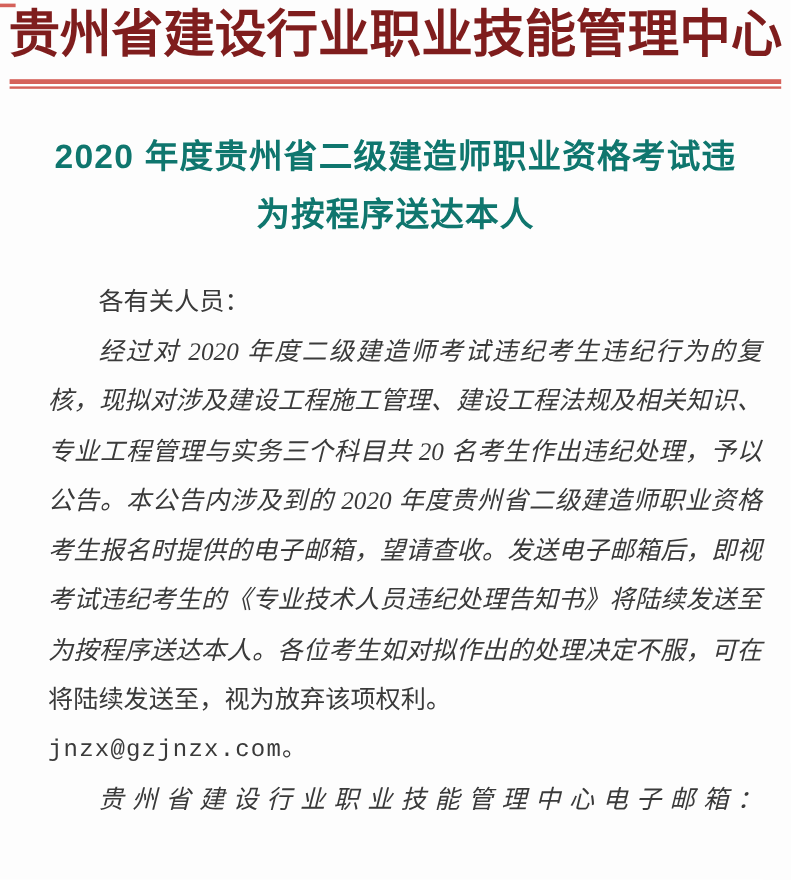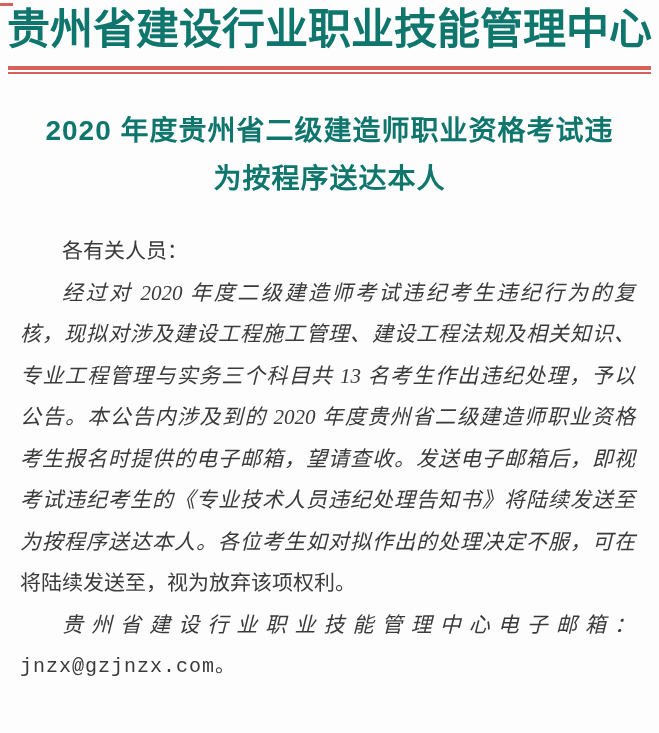--- a/index.html
+++ b/index.html
@@ -20,21 +20,21 @@
     background: #d5615a;
   }
   
   .letterhead-name {
     margin: 3px 0 0 0;
     text-align: center;
     font-size: 43px;
     line-height: 54px;
     font-weight: 700;
     letter-spacing: 0px;
-    color: #0f766e;
+    color: #7f1d1d;
     font-family: "Liberation Serif", serif;
   }
   
   .letterhead-rule {
     margin: 9px 8px 0 8px;
     height: 2px;
     background: #ffffff;
     border-top: 4px solid #d5615a;
     border-bottom: 2px solid #d5615a;
   }
@@ -44,21 +44,21 @@
     text-align: center;
     font-family: "Liberation Sans", sans-serif;
     font-weight: 700;
     font-size: 28px;
     line-height: 48px;
     letter-spacing: 1px;
     color: #0f766e;
   }
   
   .doc-body {
-    margin: 28px 24px 0 20px;
+    margin: 28px 24px 0 40px;
     font-size: 21px;
     line-height: 41.5px;
     color: #3a3a3a;
   }
   .line { white-space: normal; }
   .line.just {
     text-align: justify;
     text-align-last: justify;
     text-justify: inter-character;
     font-style: italic;
@@ -84,23 +84,23 @@
 
   <section class="notice-title">
     <div>2020 年度贵州省二级建造师职业资格考试违</div>
     <div>为按程序送达本人</div>
   </section>
 
   <section class="doc-body">
     <div class="line indent">各有关人员：</div>
     <div class="line indent just">经过对 2020 年度二级建造师考试违纪考生违纪行为的复</div>
     <div class="line just">核，现拟对涉及建设工程施工管理、建设工程法规及相关知识、</div>
-    <div class="line just">专业工程管理与实务三个科目共 13 名考生作出违纪处理，予以</div>
+    <div class="line just">专业工程管理与实务三个科目共 20 名考生作出违纪处理，予以</div>
     <div class="line just">公告。本公告内涉及到的 2020 年度贵州省二级建造师职业资格</div>
     <div class="line just">考生报名时提供的电子邮箱，望请查收。发送电子邮箱后，即视</div>
     <div class="line just">考试违纪考生的《专业技术人员违纪处理告知书》将陆续发送至</div>
     <div class="line just">为按程序送达本人。各位考生如对拟作出的处理决定不服，可在</div>
     <div class="line">将陆续发送至，视为放弃该项权利。</div>
+    <div class="line email">jnzx@gzjnzx.com。</div>
     <div class="line indent just">贵州省建设行业职业技能管理中心电子邮箱：</div>
-    <div class="line email">jnzx@gzjnzx.com。</div>
   </section>
 
 </div>
 
 </body></html>

